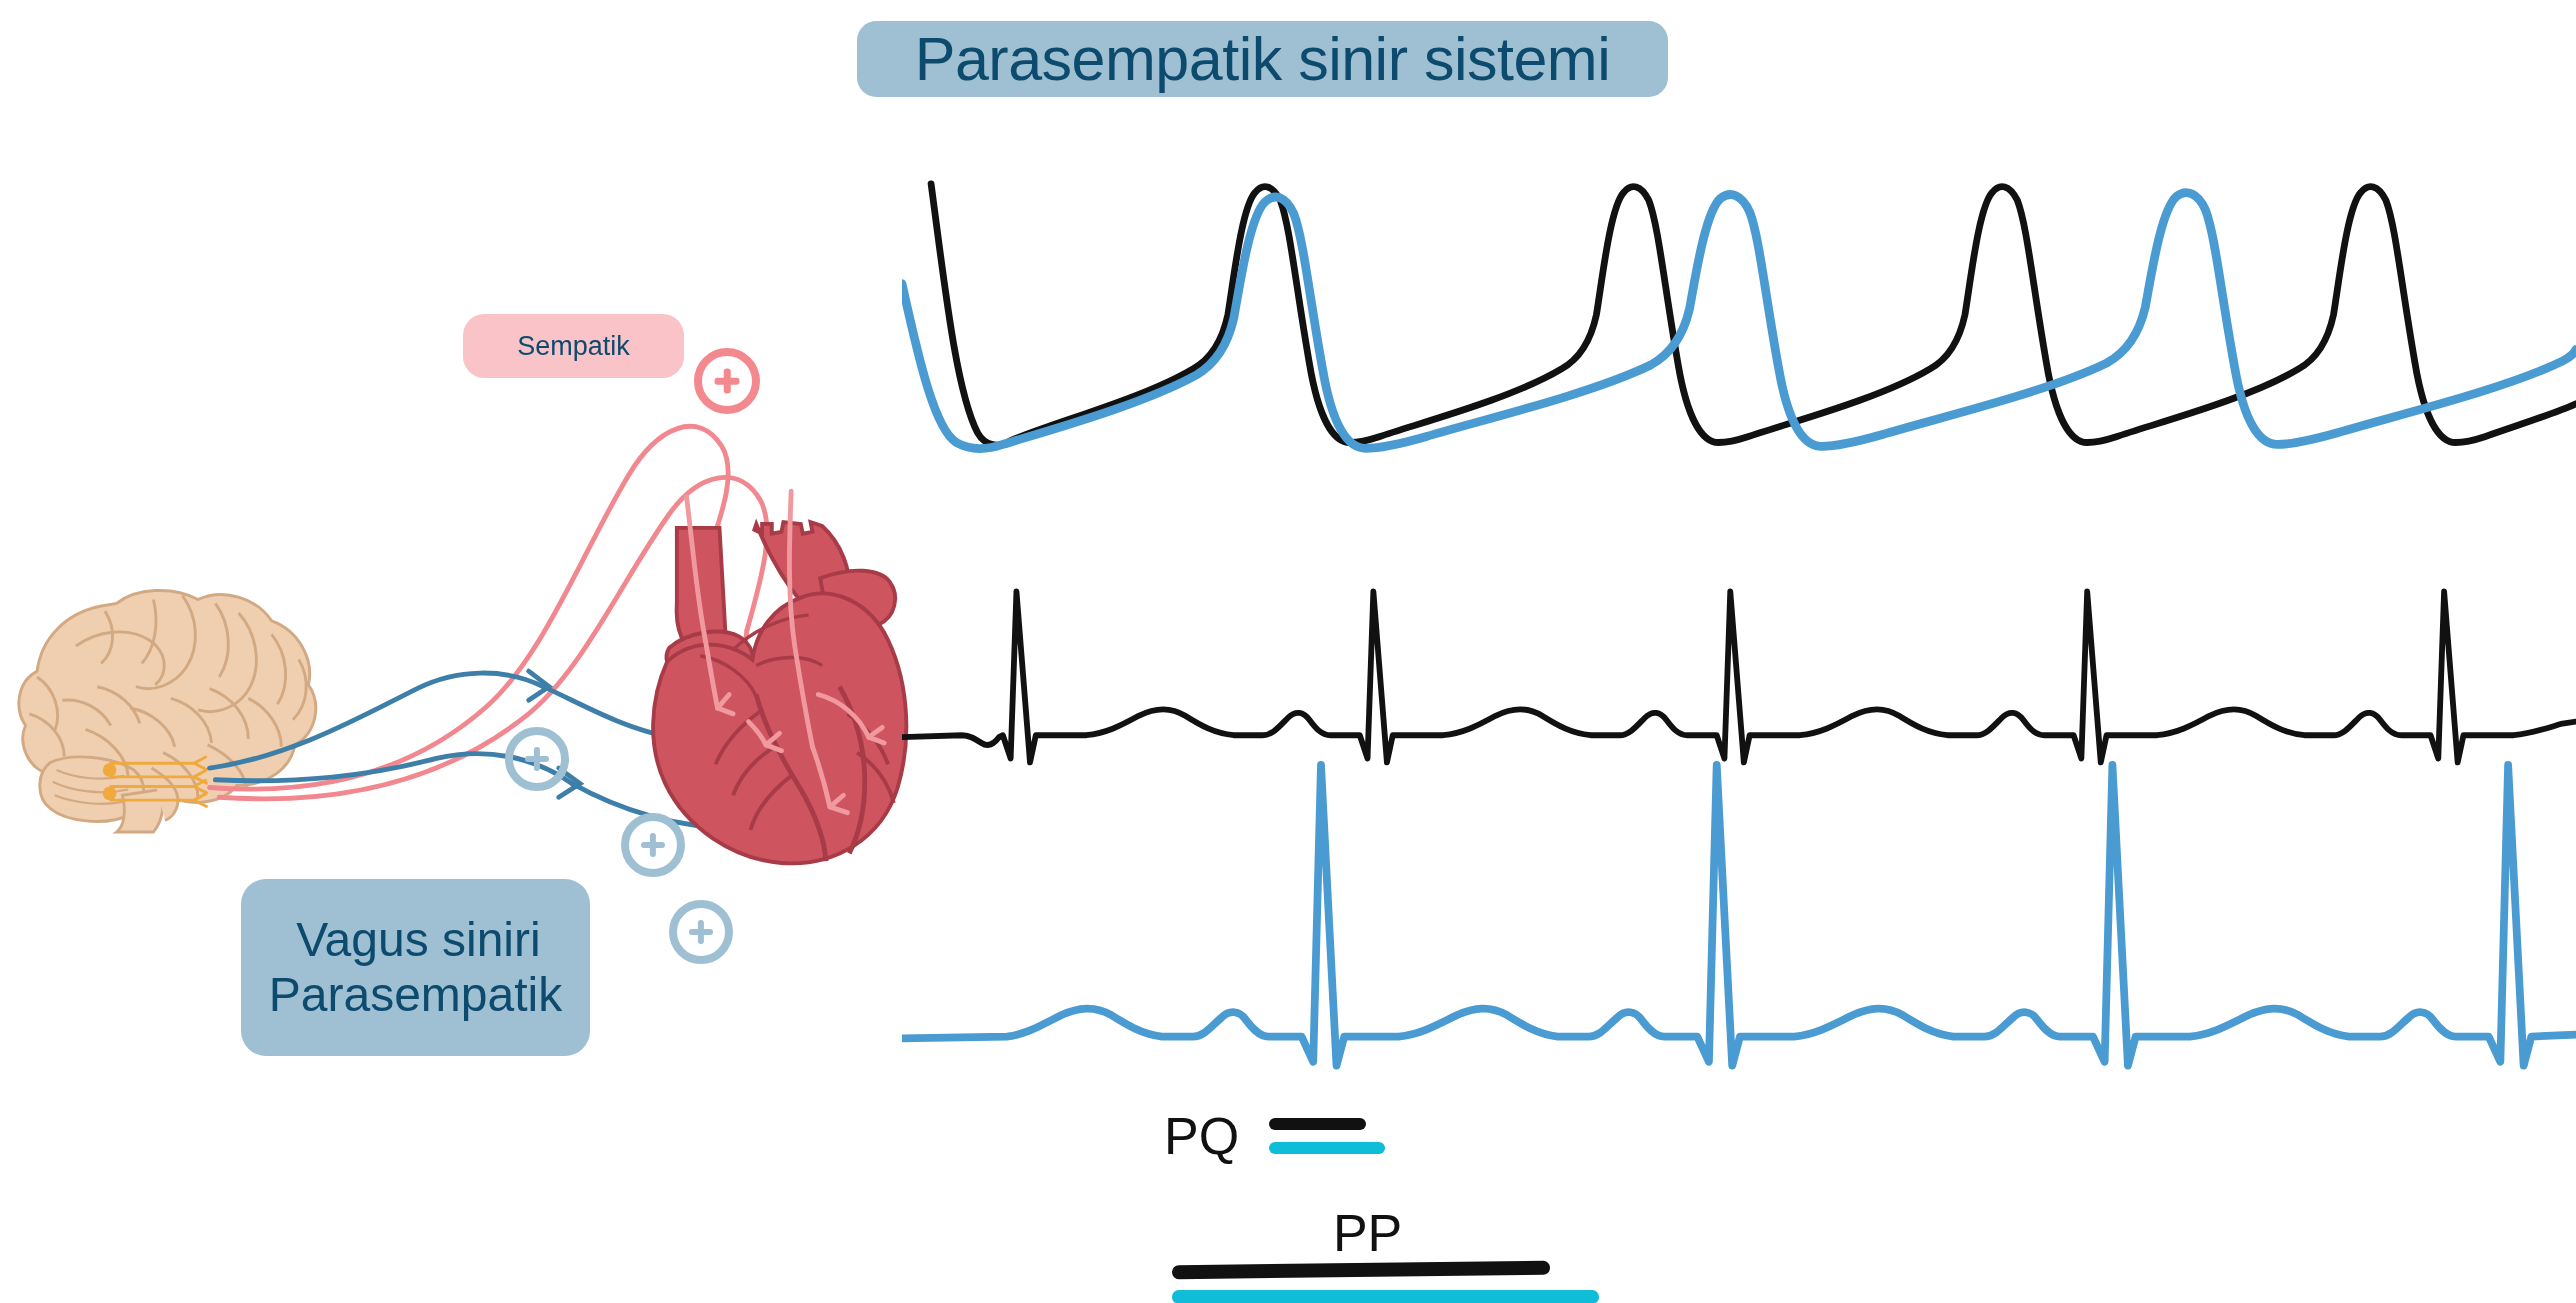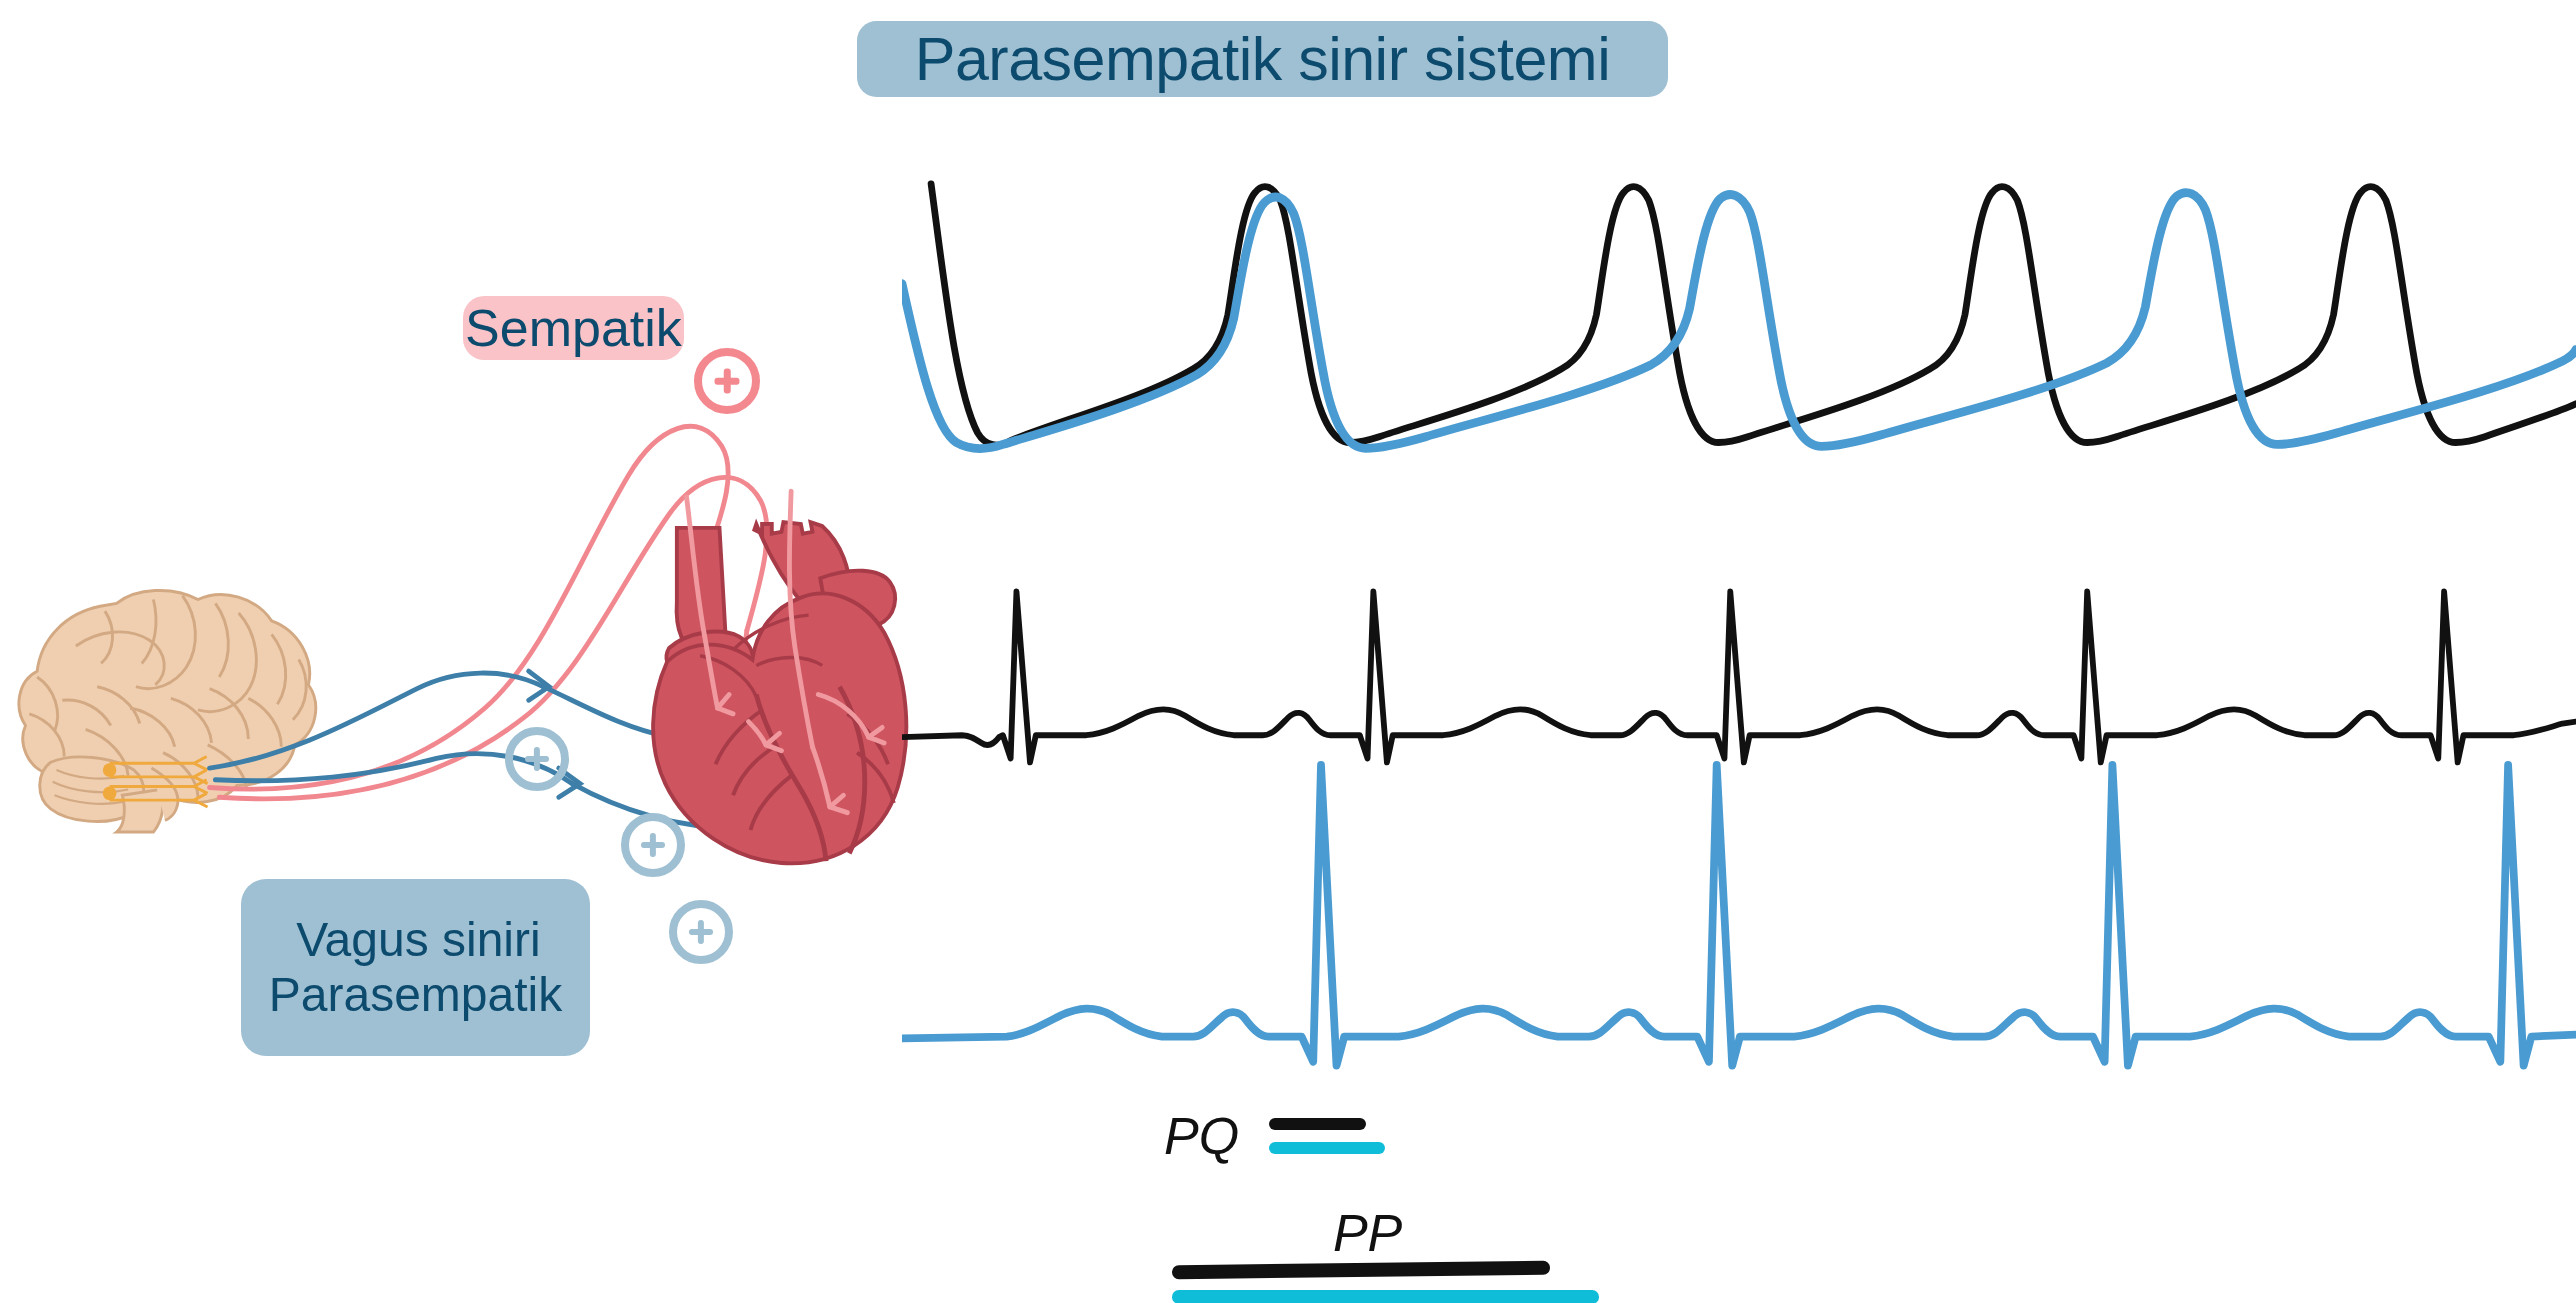--- a/index.html
+++ b/index.html
@@ -13,22 +13,22 @@
   
   .badge{
     position:absolute;display:flex;align-items:center;justify-content:center;
     border-radius:17.5px;color:#0c4a6e;white-space:nowrap;
   }
   #title-badge{
     left:857px;top:21.3px;width:811px;height:76px;
     background:#9EC0D2;font-size:61px;border-radius:19.4px;letter-spacing:-0.5px;
   }
   #sempatik-badge{
-    left:463px;top:296px;width:221px;height:64px;
-    background:#F9C3C8;font-size:52px;border-radius:21.3px;
+    left:463px;top:314px;width:221px;height:64px;
+    background:#F9C3C8;font-size:27px;border-radius:21.3px;
   }
   #vagus-badge{
     left:241px;top:879px;width:349px;height:177px;
     background:#9EC0D2;border-radius:25px;flex-direction:column;
     justify-content:center;align-items:center;gap:1.9px;
   }
   #vagus-badge .ln{font-size:48px;line-height:1.12;text-align:right;}
   #vagus-line1{margin-left:5.8px;}
 
   
@@ -53,21 +53,21 @@
   #nerve-paths{position:absolute;left:0px;top:320px;width:970px;height:679px;}
 
   
   .trace-panel{position:absolute;}
   #panel-pacemaker{left:902px;top:179px;width:1674px;height:310px;}
   #panel-ecg-normal{left:902px;top:475px;width:1674px;height:301px;}
   #panel-ecg-para{left:902px;top:757px;width:1674px;height:330px;}
 
   
   #legend{position:absolute;left:1164px;top:1106px;width:679px;height:184px;}
-  .legend-row{position:absolute;display:flex;align-items:center;font-style:italic;}
+  .legend-row{position:absolute;display:flex;align-items:center;}
   #legend-row-pq{left:0px;top:0px;}
   #legend-row-pp{left:0px;top:97px;flex-direction:column;}
   .legend-label{font-size:52px;color:#111;width:97px;}
   .legend-bars{position:relative;margin-left:7.8px;}
   .bar{display:block;border-radius:6.8px;}
   .bar-black{background:#111111;}
   .bar-cyan{background:#10BDD9;}
   #pq-bar-black{width:97px;height:12.6px;margin-bottom:11.6px;}
   #pq-bar-cyan{width:116px;height:12.6px;}
   #pp-bar-black{width:378px;height:13.6px;margin-bottom:13.6px;transform:rotate(-0.7deg);}

